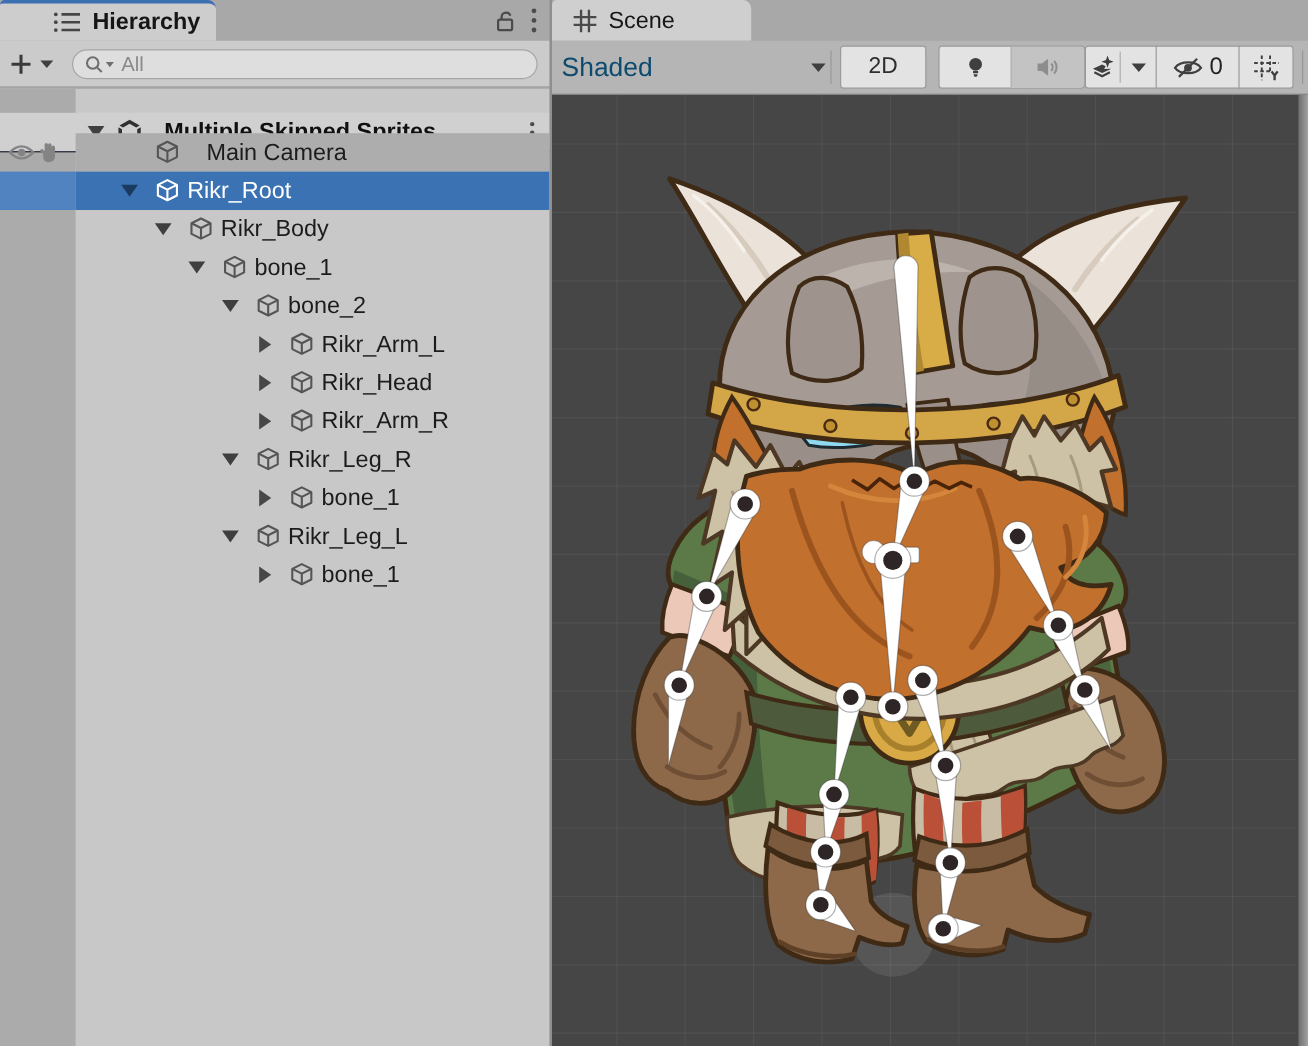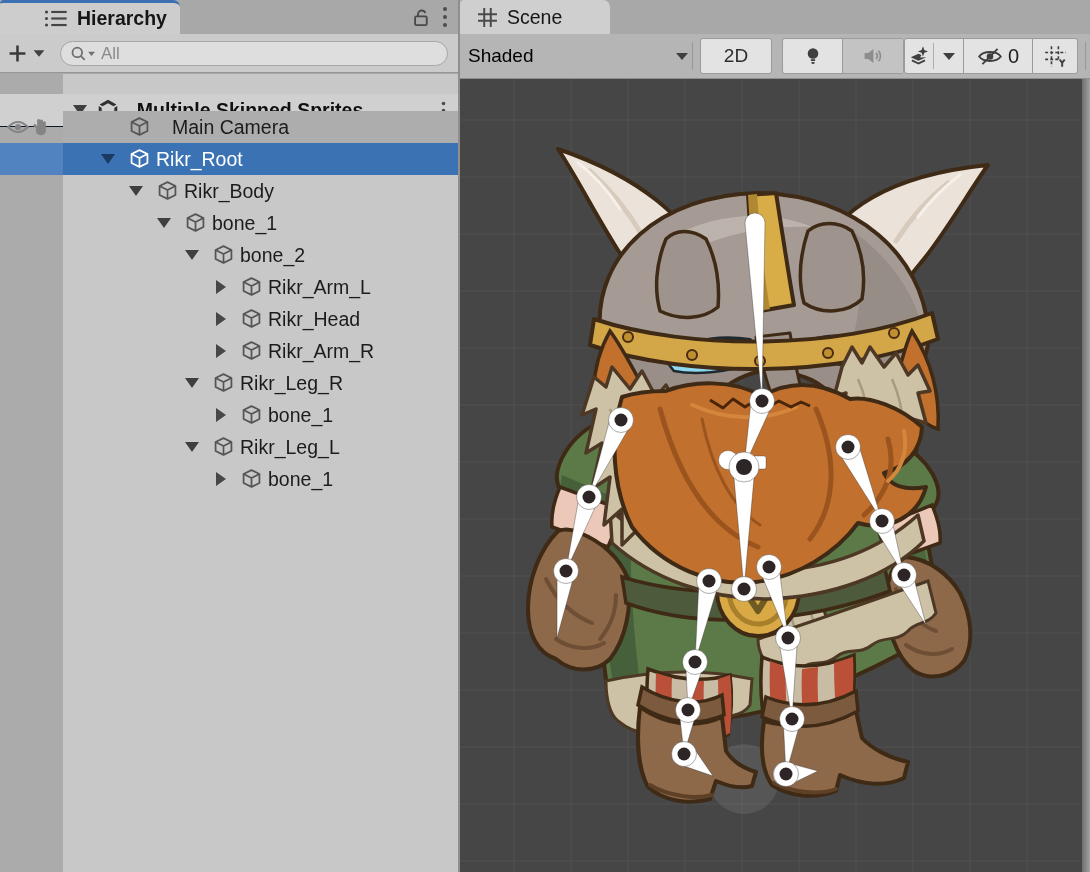--- a/index.html
+++ b/index.html
@@ -231,33 +231,33 @@
     <span class="row-label" style="left:268px;">bone_1</span>
   </div>
       </div>
   </div>
 </div>
 
 <div id="panel-divider"></div>
 
 <div id="scene-panel">
   <div class="tabbar">
-    <div class="tab" style="width:150px;padding-left:17px;background:#cfcfcf;">
+    <div class="tab" style="width:166px;padding-left:17px;background:#cfcfcf;">
       <span class="icon">
         <svg width="21" height="21" viewBox="0 0 16 16" stroke="#4a4a4a" stroke-width="1.5" fill="none">
           <path d="M5.5 0.8 V15.2 M10.5 0.8 V15.2 M0.8 5.5 H15.2 M0.8 10.5 H15.2"></path>
           </svg>
       </span>
       <span class="tab-label">Scene</span>
     </div>
   </div>
 
   <div class="s-toolbar">
     <div style="position:absolute;left:8px;top:4px;width:224px;height:36px;display:flex;align-items:center;">
-      <span style="font-size:19px;color:#000000;">Shaded</span>
+      <span style="font-size:22px;color:#0c4a6e;">Shaded</span>
       <span class="caret" style="position:absolute;right:4px;"></span>
     </div>
     <div class="tool-sep" style="left:232px;"></div>
 
     <div class="s-btn" style="left:240px;width:72px;">
       <span style="font-size:19px;font-weight:400;color:#2e2e2e;">2D</span>
     </div>
 
     <div class="s-btn" style="left:322px;width:122px;padding:0;">
       <div class="grp-cell" style="width:60px;">

